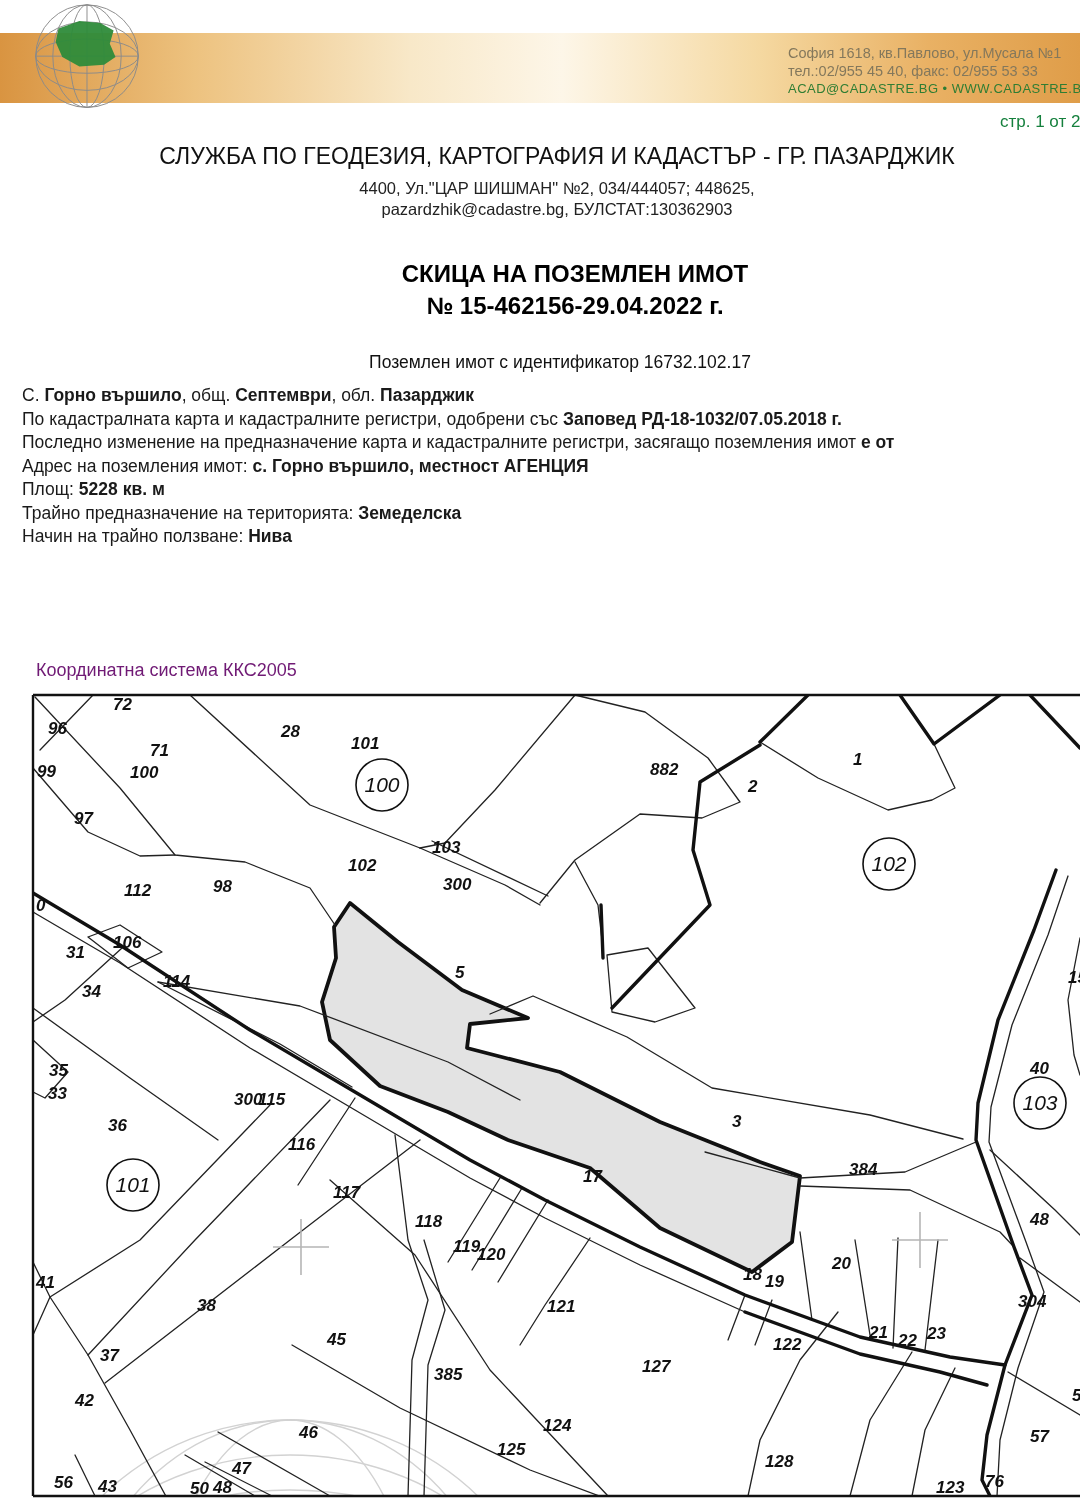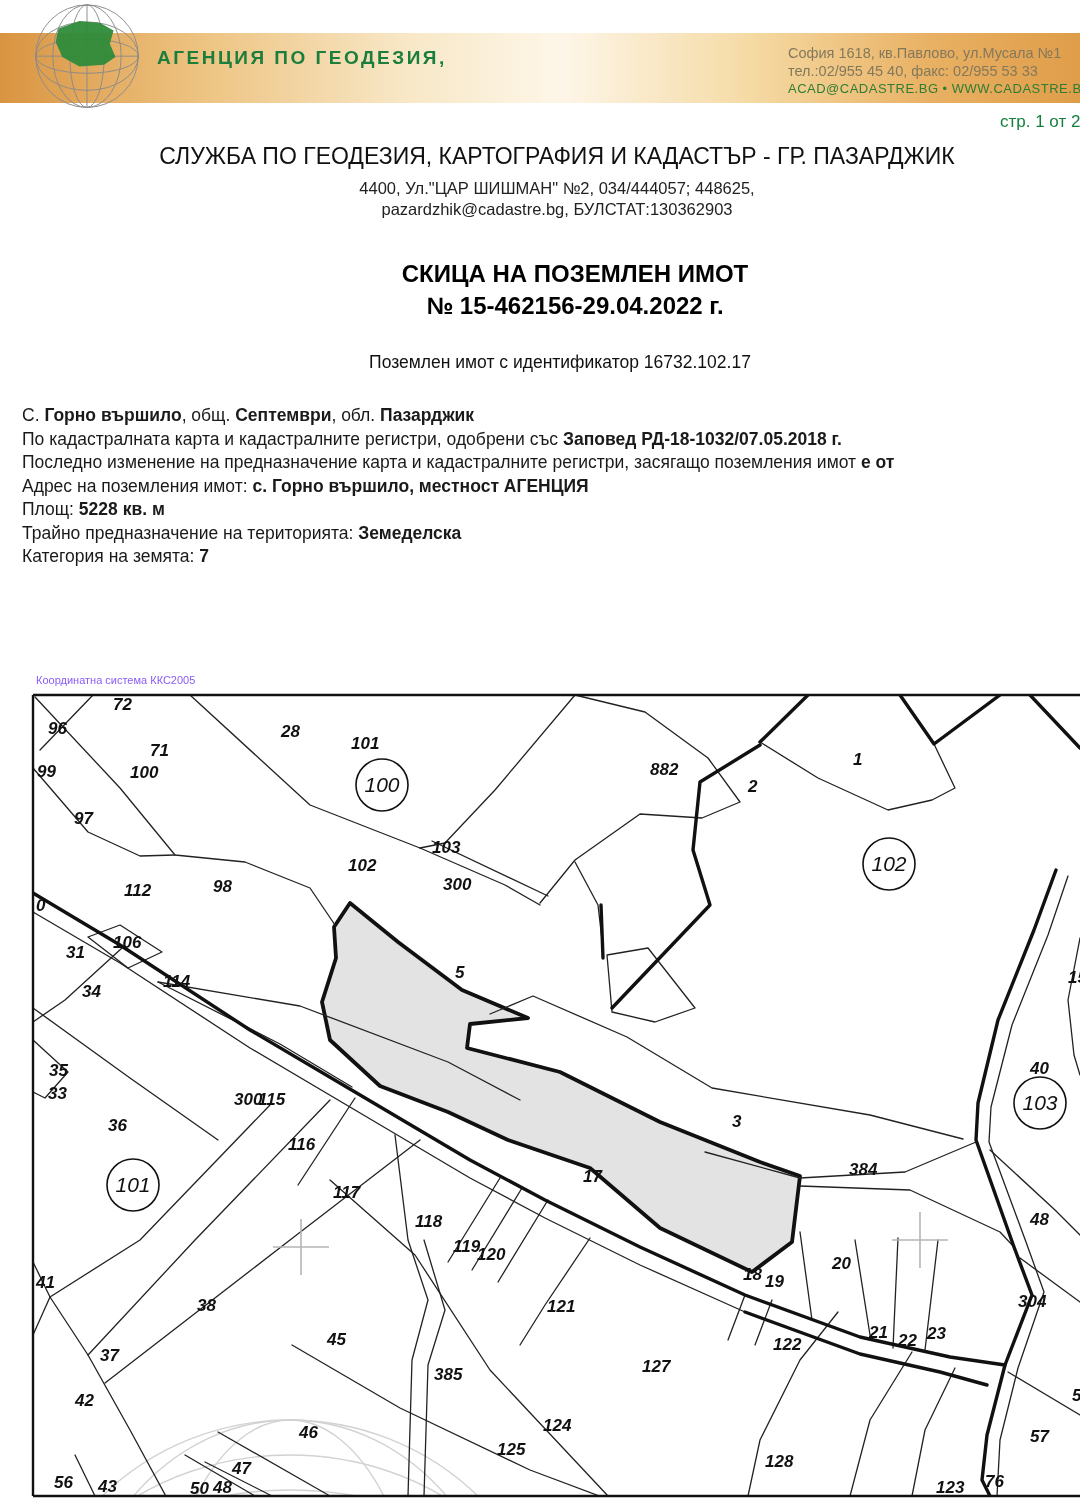--- a/index.html
+++ b/index.html
@@ -17,25 +17,25 @@
   
   .office-title{position:absolute;left:0;top:143px;width:1114px;text-align:center;
     font-size:23px;color:#111;}
   .office-addr{position:absolute;left:0;top:178px;width:1114px;text-align:center;font-size:16.5px;line-height:21px;color:#222;}
   
   .doc-title{position:absolute;left:0;top:258px;width:1150px;text-align:center;
     font-size:24px;font-weight:bold;line-height:32px;color:#000;}
   .prop-line{position:absolute;left:0;top:352px;width:1120px;text-align:center;font-size:17.5px;color:#111;}
   .prop-line b{font-weight:normal;}
   
-  .details{position:absolute;left:22px;top:404px;width:1058px;font-size:17.5px;line-height:23.5px;}
+  .details{position:absolute;left:22px;top:384px;width:1058px;font-size:17.5px;line-height:23.5px;}
   .dline{white-space:nowrap;overflow:hidden;}
   .dline .b{font-weight:bold;}
   
-  .coordsys{position:absolute;left:36px;top:674px;font-size:11px;color:#8b5cf6;}
+  .coordsys{position:absolute;left:36px;top:660px;font-size:18px;color:#701a75;}
   #map-svg{position:absolute;left:0;top:0;width:1080px;height:1500px;}
   .tn{fill:none;stroke:#222;stroke-width:1.3px;stroke-linejoin:round;stroke-linecap:round;}
   .tk{fill:none;stroke:#111;stroke-width:3.4px;stroke-linejoin:round;stroke-linecap:round;}
   .bd{fill:none;stroke:#111;stroke-width:2.4px;}
   .subject{stroke:#111;stroke-width:3.8px;stroke-linejoin:round;}
   .plbl{font-family:"Liberation Sans",sans-serif;font-size:17px;font-style:italic;font-weight:bold;fill:#111;}
   .clbl{font-family:"Liberation Sans",sans-serif;font-size:21px;font-style:italic;fill:#111;text-anchor:middle;}
   .ccir{fill:#fff;stroke:#111;stroke-width:1.6px;}
   .cross{stroke:#b5b5b5;stroke-width:1.6px;}
   .wm{fill:none;stroke:#d2d2d2;stroke-width:1.4px;}
@@ -51,21 +51,20 @@
   <ellipse cx="60" cy="57" rx="18" ry="54" class="glb-line"></ellipse>
   <ellipse cx="60" cy="57" rx="36" ry="54" class="glb-line"></ellipse>
   <ellipse cx="60" cy="57" rx="54" ry="18" class="glb-line"></ellipse>
   <ellipse cx="60" cy="57" rx="54" ry="36" class="glb-line"></ellipse>
   <line x1="6" y1="57" x2="114" y2="57" class="glb-line"></line>
   <line x1="60" y1="3" x2="60" y2="111" class="glb-line"></line>
   <polygon points="30,28 52,20 74,22 88,30 84,44 90,58 78,66 52,68 34,58 27,42" fill="#2e8b3a" opacity="0.95"></polygon>
 </svg>
 
 <div class="agency">
-  <div>АГЕНЦИЯ ПО ГЕОДЕЗИЯ,</div>
 </div>
 
 <div class="hq">
   <div>София 1618, кв.Павлово, ул.Мусала №1</div>
   <div>тел.:02/955 45 40, факс: 02/955 53 33</div>
   <div class="grn">ACAD@CADASTRE.BG • WWW.CADASTRE.BG</div>
 </div>
 
 <div class="pageno">стр. 1 от 2</div>
 
@@ -82,21 +81,21 @@
 
 <div class="prop-line"><span>Поземлен имот с идентификатор </span><b>16732.102.17</b></div>
 
 <div class="details" id="details">
     <div class="dline"><span>С. </span><span class="b">Горно вършило</span><span>, общ. </span><span class="b">Септември</span><span>, обл. </span><span class="b">Пазарджик</span></div>
     <div class="dline"><span>По кадастралната карта и кадастралните регистри, одобрени със </span><span class="b">Заповед РД-18-1032/07.05.2018 г.</span></div>
     <div class="dline"><span>Последно изменение на предназначение карта и кадастралните регистри, засягащо поземления имот </span><span class="b">е от</span></div>
     <div class="dline"><span>Адрес на поземления имот: </span><span class="b">с. Горно вършило, местност АГЕНЦИЯ</span></div>
     <div class="dline"><span>Площ: </span><span class="b">5228 кв. м</span></div>
     <div class="dline"><span>Трайно предназначение на територията: </span><span class="b">Земеделска</span></div>
-    <div class="dline"><span>Категория на земята: </span><span class="b">7</span></div>
+    <div class="dline"><span>Начин на трайно ползване: </span><span class="b">Нива</span></div>
   </div>
 
 <div class="coordsys">Координатна система ККС2005</div>
 
 <svg id="map-svg" viewBox="0 0 1080 1500">
   <defs>
     <clipPath id="mapclip">
         <rect x="32" y="694" width="1048" height="803"></rect>
       </clipPath>
   </defs>

